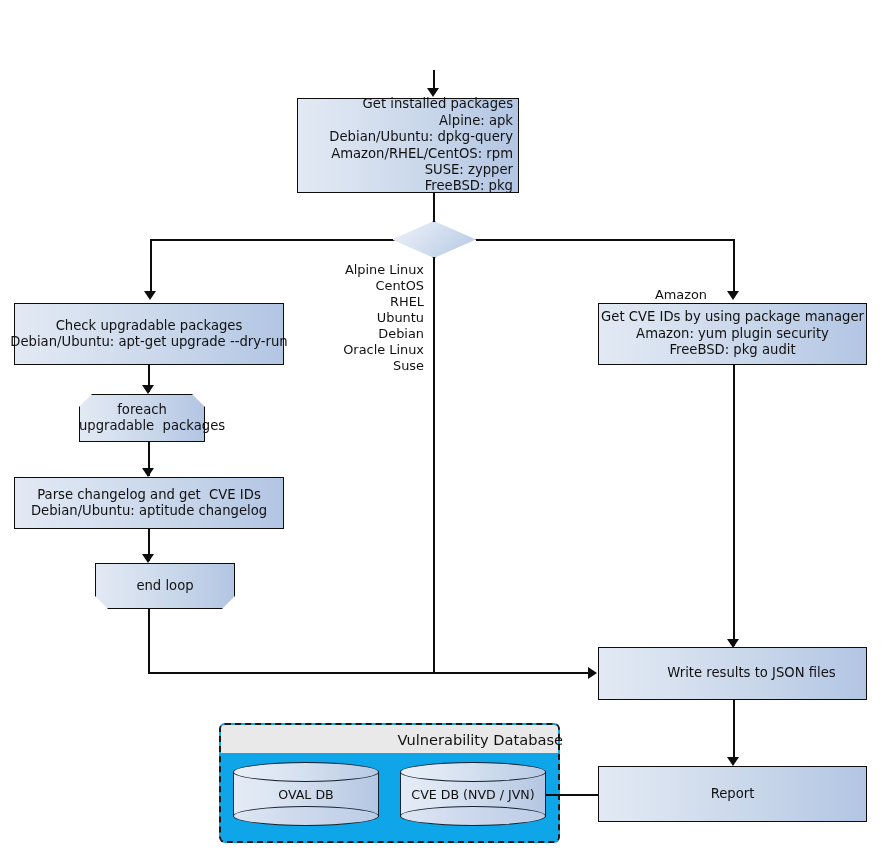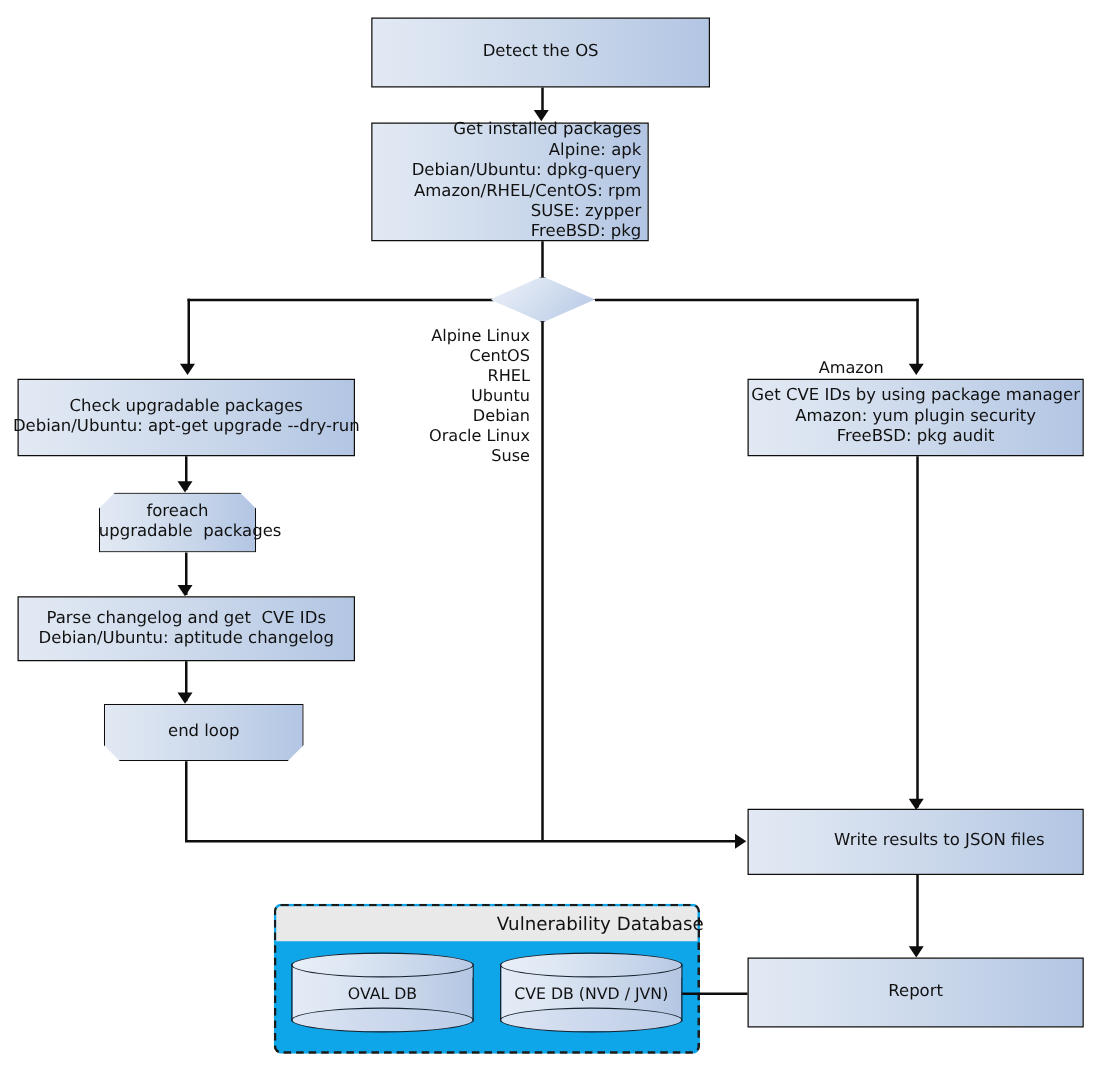--- a/index.html
+++ b/index.html
@@ -150,23 +150,20 @@
 Suse</div>
   <div class="elbl ctr" style="left:628px;top:243px;width:106px;">Amazon
 FreeBSD</div>
 
   <div class="cluster" style="left:219px;top:723px;width:341px;height:120px;">
     <div class="hdr">
         <span>Vulnerability Database</span>
       </div>
   </div>
 
-  <div class="node" style="left:297px;top:14px;width:271px;height:56px;">
-    <span>Detect the OS</span>
-  </div>
 
   <div class="node right-text" style="left:297px;top:98px;width:222px;height:95px;">
     <span>Get installed packages
 Alpine: apk
 Debian/Ubuntu: dpkg-query
 Amazon/RHEL/CentOS: rpm
 SUSE: zypper
 FreeBSD: pkg</span>
   </div>
 
@@ -183,21 +180,21 @@
     <div class="skin"></div>
     <span class="lbl">foreach
 upgradable  packages</span>
   </div>
 
   <div class="node" style="left:14px;top:477px;width:270px;height:52px;">
     <span>Parse changelog and get  CVE IDs
 Debian/Ubuntu: aptitude changelog</span>
   </div>
 
-  <div class="node loop-end" style="left:83px;top:563px;width:160px;height:46px;">
+  <div class="node loop-end" style="left:95px;top:563px;width:140px;height:46px;">
     <div class="skin"></div>
     <span class="lbl">end loop</span>
   </div>
 
   <div class="node" style="left:598px;top:303px;width:269px;height:62px;">
     <span>Get CVE IDs by using package manager
 Amazon: yum plugin security
 FreeBSD: pkg audit</span>
   </div>
 

